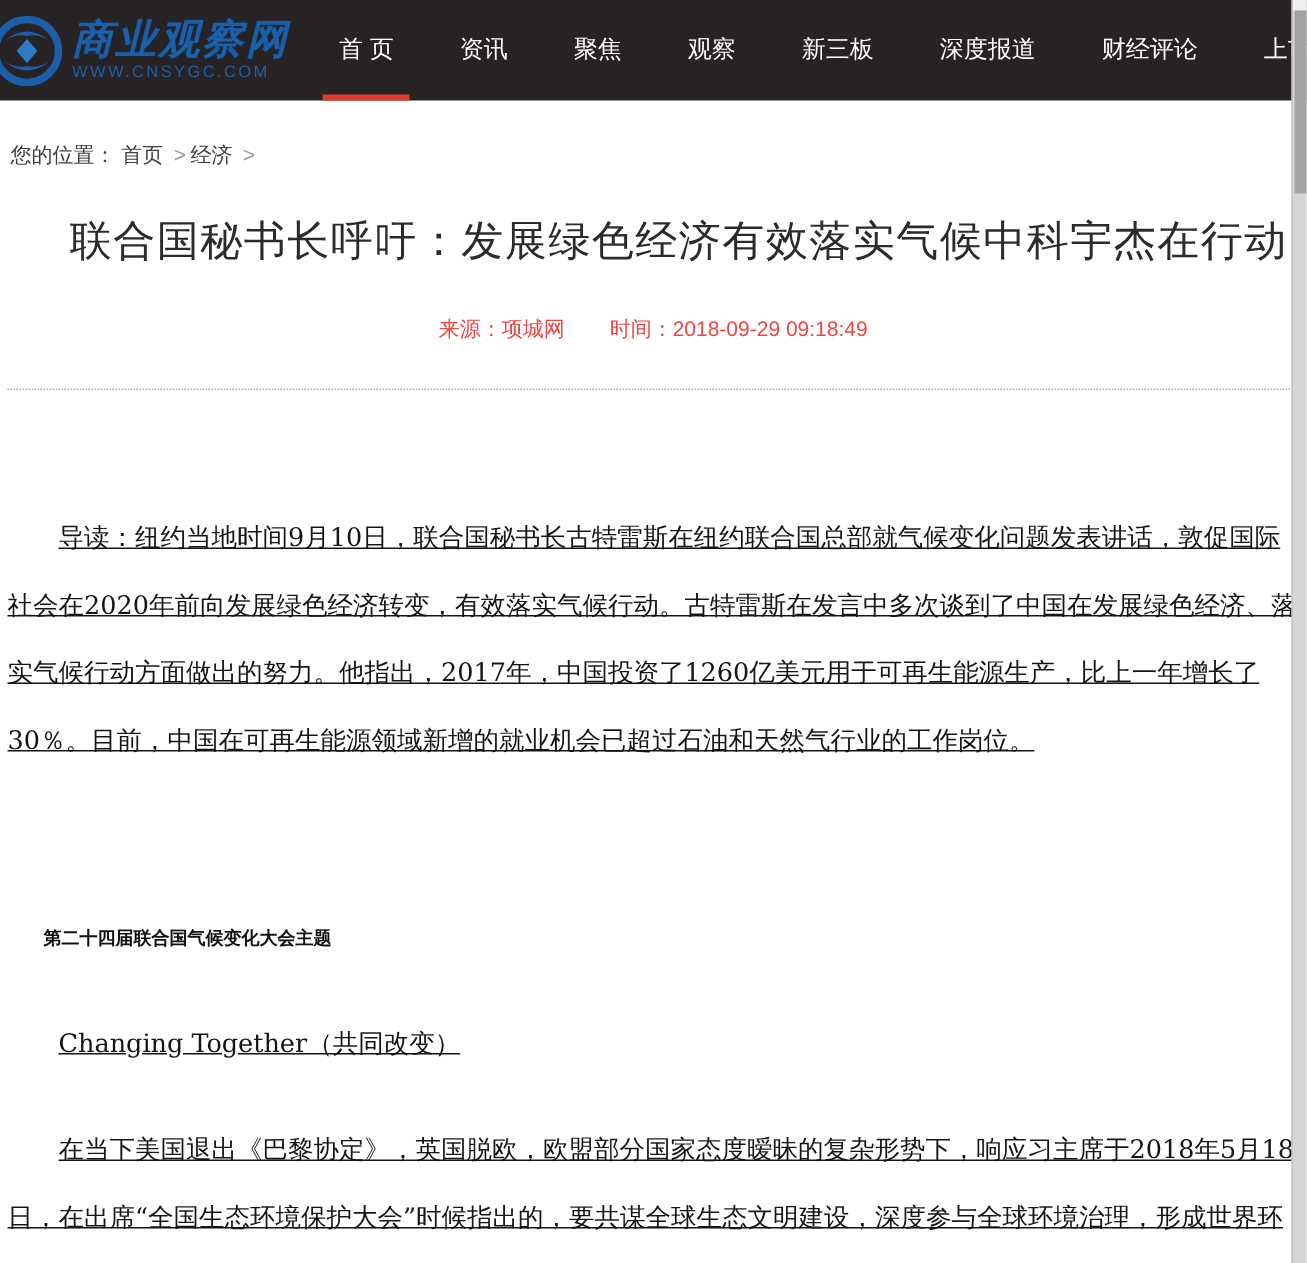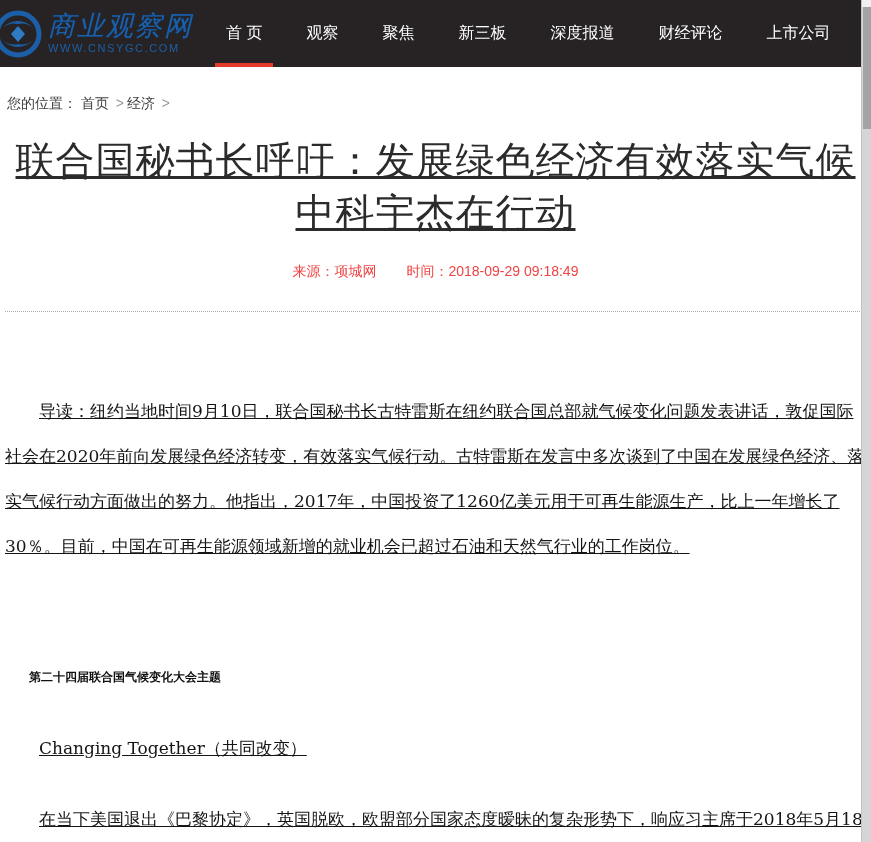--- a/index.html
+++ b/index.html
@@ -12,40 +12,40 @@
   .scrollbar .btn-up { height:7px; background:#f0f0f0; }
   .scrollbar .thumb { position:absolute; top:7px; left:1px; right:0; height:122px;
                       background:#a3a3a3; }
 
   
   header { height:67px; background:#272324; display:flex; align-items:center;
            position:relative; }
   .logo { display:flex; align-items:center; margin-left:-6px; flex-shrink:0; }
   .logo-icon { width:48px; height:48px; flex-shrink:0; }
   .logo-text { margin-left:6px; color:#1c5fa9; line-height:1; }
-  .logo-title { font-size:27px; font-weight:normal; font-style:italic;
+  .logo-title { font-size:27px; font-weight:bold; font-style:italic;
                 letter-spacing:2px; color:#1c5fa9;
                 text-shadow:0 0 1px #0d3e77; }
   .logo-url { font-size:11px; font-weight:normal; letter-spacing:1.6px;
               color:#1c5fa9; margin-top:3px; }
   nav { display:flex; margin-left:22px; height:67px; align-items:stretch; gap:22px; }
   .nav-item { color:#ffffff; font-size:16px; display:flex; align-items:center;
               padding:0 11px; position:relative; cursor:pointer; white-space:nowrap; }
   .nav-item.active::after { content:""; position:absolute; left:0; right:0; bottom:0;
                             height:4px; background:#e23b2e; }
 
   
   .breadcrumb { margin:28px 0 0 7px; font-size:14px; color:#3c3c3c; }
   .breadcrumb a { color:#404040; text-decoration:none; cursor:pointer; }
   .breadcrumb .sep { color:#9a9a9a; margin:0 3px; }
 
   
-  .title { width:846px; margin:22px auto 0; text-align:center;
-           font-size:39px; letter-spacing:1px; line-height:52px;
-           font-weight:400; color:#2b2b2b;text-decoration:underline; }
+  .title { width:846px; margin:22px auto 0; text-align:right;
+           font-size:28px; letter-spacing:1px; line-height:52px;
+           font-weight:400; color:#2b2b2b; }
   .meta { margin-top:24px; text-align:center; font-size:14px; color:#ef4444; }
   .meta .time-group { margin-left:26px; }
   .divider { margin:30px 5px 0; border-bottom:1px dotted #aaaaaa; height:1px; }
 
   
   article { padding:0 5px; font-family:"DejaVu Serif","Liberation Serif",serif;
             font-size:17px; line-height:45px; color:#151515; }
   article p { text-indent:2em; margin:26px 0;text-decoration:underline; }
   article p.lead { margin-top:77px; }
   article h3 { text-indent:2em; margin:86px 0 26px; font-size:12px;
@@ -67,22 +67,23 @@
       <path d="M8 30 Q24 44 40 30 Q32 36 24 34 Q16 36 8 30 Z" fill="#1c5fa9"></path>
       <path d="M24 16 L31 24 L24 32 L17 24 Z" fill="#2e7bc4"></path>
     </svg>
     <div class="logo-text">
       <div class="logo-title">商业观察网</div>
       <div class="logo-url">WWW.CNSYGC.COM</div>
     </div>
   </div>
   <nav>
     <div class="nav-item active">首 页</div>
+    <div class="nav-item">资讯</div>
+    <div class="nav-item">聚焦</div>
     <div class="nav-item">观察</div>
-    <div class="nav-item">聚焦</div>
     <div class="nav-item">新三板</div>
     <div class="nav-item">深度报道</div>
     <div class="nav-item">财经评论</div>
     <div class="nav-item">上市公司</div>
   </nav>
 </header>
 
 <div class="breadcrumb">
   <span>您的位置：</span>
   <a>首页</a>

